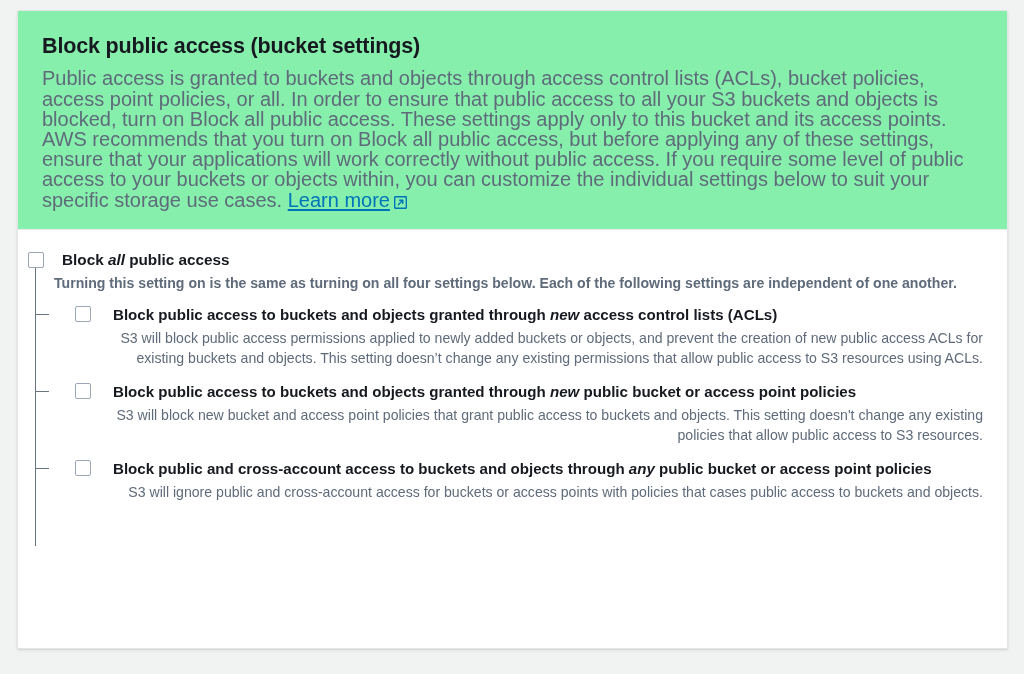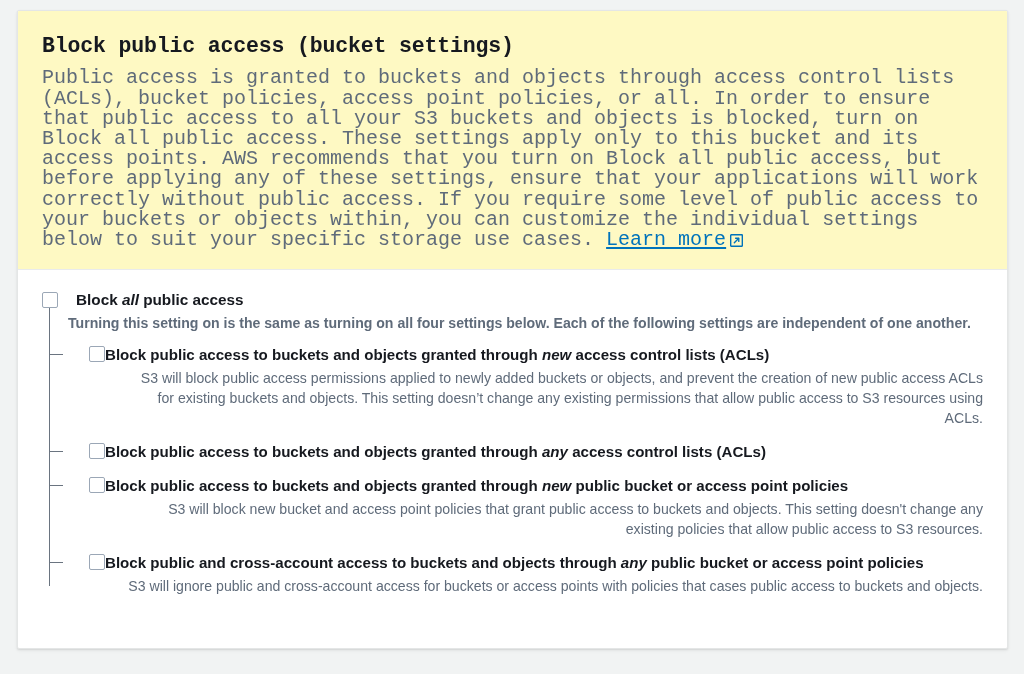--- a/index.html
+++ b/index.html
@@ -23,24 +23,23 @@
     width: 991px;
     height: 639px;
     background: #ffffff;
     border: 1px solid #e4e6e6;
     border-radius: 2px;
     box-shadow: 0 1px 2px rgba(0,0,0,0.10), 0 2px 4px rgba(0,0,0,0.04);
     overflow: hidden;
   }
 
   .card-header {
-    background: #fef9c3;
+    background: #86efac;
     border-bottom: 1px solid #e9ebed;
     padding: 23px 24px 19px 24px;
-    font-family: Liberation Mono, monospace;
   }
 
   .card-title {
     font-size: 21.5px;
     font-weight: bold;
     line-height: 1.18;
     color: #16191f;
     letter-spacing: -0.15px;
     margin: 0 0 9px 0;
   }
@@ -62,21 +61,21 @@
   }
   .ext-icon {
     display: inline-block;
     vertical-align: -2px;
     margin-left: 4px;
     width: 13px;
     height: 13px;
   }
 
   .card-body {
-    padding: 22px 24px 0 24px;
+    padding: 22px 24px 0 10px;
     background: #ffffff;
   }
 
   
   .parent-row {
     display: flex;
     align-items: flex-start;
     gap: 0;
   }
   .cb {
@@ -153,21 +152,21 @@
 
   .child-head {
     display: flex;
     align-items: flex-start;
   }
   .child-title {
     font-size: 15.1px;
     font-weight: bold;
     line-height: 21px;
     color: #16191f;
-    margin-left: 0;
+    margin-left: 22px;
     margin-top: -2px;
     max-width: 880px;
   }
   .child-title em { font-style: italic; font-weight: bold; }
 
   .child-desc {
     font-size: 14.1px;
     line-height: 20px;
     color: #5f6b7a;
     margin: 3px 0 0 34px;
@@ -207,24 +206,20 @@
           <span class="elbow"></span>
           <div class="child-head">
             <input type="checkbox" class="cb" style="">
             <div class="child-title"><span>Block public access to buckets and objects granted through </span><em>new</em><span> access control lists (ACLs)</span></div>
           </div>
           <div class="child-desc">S3 will block public access permissions applied to newly added buckets or objects, and prevent the creation of new public access ACLs for existing buckets and objects. This setting doesn’t change any existing permissions that allow public access to S3 resources using ACLs.</div>
         </div>
 
         <div class="child">
           <span class="elbow"></span>
-          <div class="child-head">
-            <input type="checkbox" class="cb" style="">
-            <div class="child-title"><span>Block public access to buckets and objects granted through </span><em>any</em><span> access control lists (ACLs)</span></div>
-          </div>
         </div>
 
         <div class="child">
           <span class="elbow"></span>
           <div class="child-head">
             <input type="checkbox" class="cb" style="">
             <div class="child-title"><span>Block public access to buckets and objects granted through </span><em>new</em><span> public bucket or access point policies</span></div>
           </div>
           <div class="child-desc">S3 will block new bucket and access point policies that grant public access to buckets and objects. This setting doesn't change any existing policies that allow public access to S3 resources.</div>
         </div>

